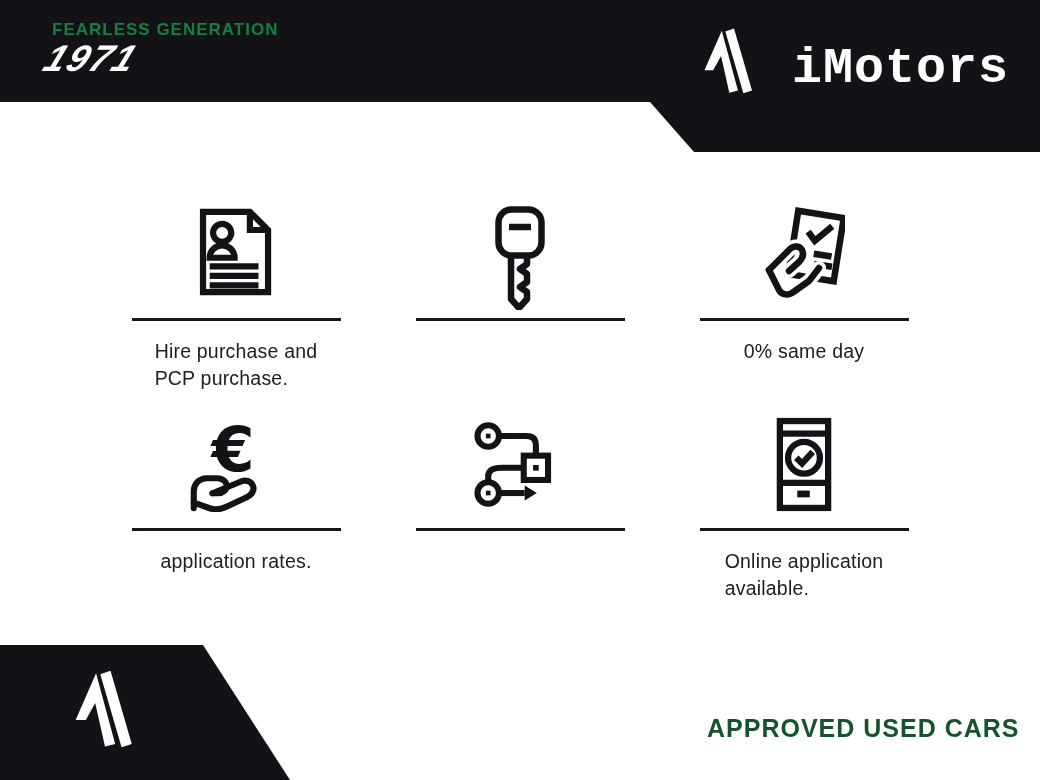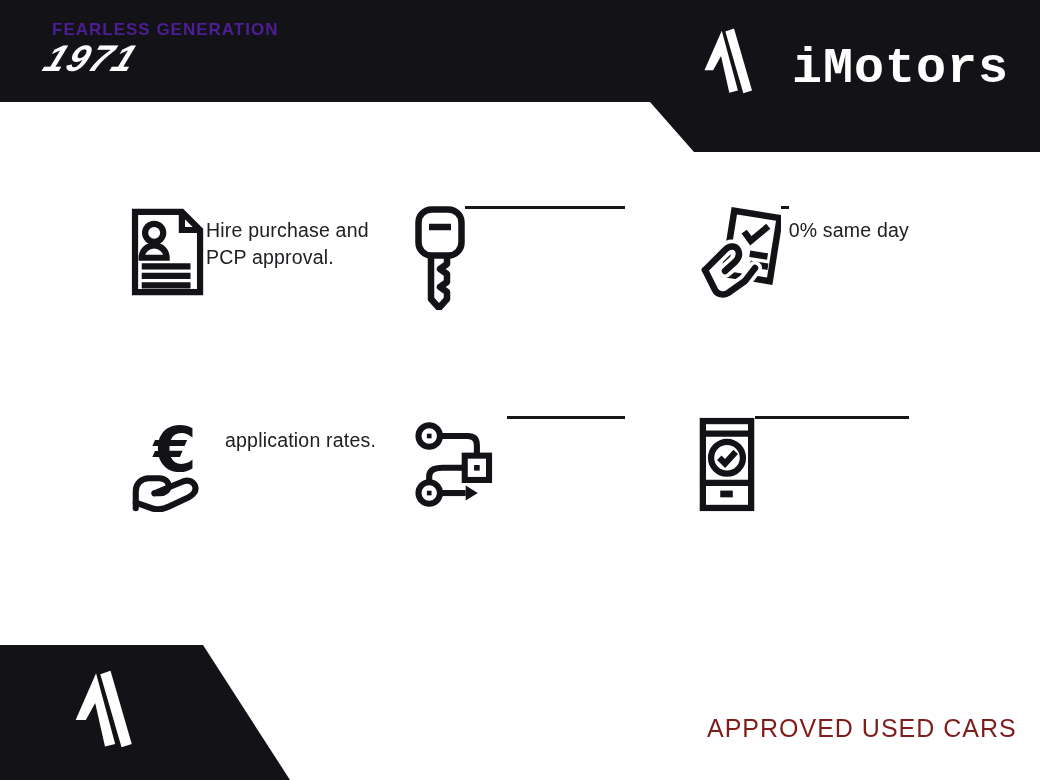--- a/index.html
+++ b/index.html
@@ -7,51 +7,51 @@
     width:1040px;height:780px;position:relative;overflow:hidden;
     background:#ffffff;font-family:"Liberation Sans", sans-serif;
   }
   
   .header{
     position:absolute;left:0;top:0;width:1040px;height:152px;
     background:#131317;
     clip-path:polygon(0 0,1040px 0,1040px 152px,694px 152px,650px 102px,0 102px);
   }
   .tagline{
-    position:absolute;left:52px;top:20px;color:#4c1d95;
+    position:absolute;left:52px;top:20px;color:#15803d;
     font-size:17px;font-weight:700;letter-spacing:1px;
   }
   .year{
     position:absolute;left:46px;top:40px;color:#ffffff;
     font-size:37px;font-weight:800;font-style:italic;line-height:1;
     transform:skewX(-22deg);letter-spacing:2px;
   }
   .brandname{
     position:absolute;left:792px;top:44px;color:#ffffff;
     font-size:50px;font-weight:700;letter-spacing:1px;line-height:1;font-family:Liberation Mono, monospace;
   }
   .logo-a-header{position:absolute;left:698px;top:22px;}
   
   .footer{
     position:absolute;left:0;top:645px;width:300px;height:135px;
     background:#131317;
     clip-path:polygon(0 0,203px 0,290px 135px,0 135px);
   }
   .logo-a-footer{position:absolute;left:68px;top:664px;}
   .approved{
-    position:absolute;left:707px;top:714px;color:#7f1d1d;
-    font-size:25px;font-weight:400;letter-spacing:1px;
+    position:absolute;left:707px;top:714px;color:#14532d;
+    font-size:25px;font-weight:700;letter-spacing:1px;
   }
   
   .grid{
     position:absolute;left:131px;top:200px;
     display:grid;grid-template-columns:210px 210px 210px;
     grid-template-rows:210px 210px;column-gap:74px;
   }
-  .cell{display:flex;flex-direction:row;align-items:flex-start;}
+  .cell{display:flex;flex-direction:column;align-items:center;}
   .icon-area{height:112px;display:flex;align-items:flex-end;}
   .divider{width:209px;height:3px;background:#17171b;margin-top:6px;}
   .caption{
     margin-top:17px;font-size:19.5px;line-height:27px;color:#202024;
     letter-spacing:0.2px;
   }
   .caption span{display:block;white-space:nowrap;}
   .ic{stroke:#131317;fill:none;stroke-width:6.5;}
   .mb16{margin-bottom:16px;} .mb2{margin-bottom:2px;}
   .mb10{margin-bottom:10px;} .mb14{margin-bottom:14px;}
@@ -77,21 +77,21 @@
         <path class="ic" stroke-width="7" d="M 4,4 L 53,4 L 72,23 L 72,88 L 4,88 Z"></path>
         <path class="ic" stroke-width="6" d="M 53,5 L 53,23 L 71,23"></path>
         <circle class="ic" stroke-width="6" cx="24" cy="26" r="9.5"></circle>
         <path class="ic" stroke-width="6" d="M 11,52 a 13,13 0 0 1 26,0 Z"></path>
         <path class="ic" stroke-width="6" d="M 11,61 H 62 M 11,71 H 62 M 11,81 H 62"></path>
       </svg>
     </div>
     <div class="divider"></div>
     <div class="caption">
       <span>Hire purchase and</span>
-      <span>PCP approval.</span>
+      <span>PCP purchase.</span>
     </div>
   </div>
 
   <div class="cell">
     <div class="icon-area">
       <svg class="mb2" width="50" height="104" viewBox="0 0 50 104">
         <rect class="ic" x="3.5" y="3.5" width="43" height="46" rx="13"></rect>
         <path class="ic" stroke-width="7" d="M 14,21 H 36"></path>
         <path class="ic" stroke-linejoin="round" d="M 16,49 L 16,93 L 24,102 L 32,93 L 32,86 L 25,81 L 32,76 L 32,68 L 25,63 L 32,58 L 32,49"></path>
       </svg>
@@ -161,20 +161,24 @@
     <div class="icon-area">
       <svg class="mb10" width="56" height="95" viewBox="0 0 58 98">
         <rect class="ic" stroke-width="7" x="4" y="4" width="50" height="90"></rect>
         <path class="ic" stroke-width="5.5" d="M 4,17 H 54 M 4,68 H 54"></path>
         <rect x="22" y="76" width="13" height="7" fill="#131317"></rect>
         <circle class="ic" stroke-width="6" cx="29" cy="42" r="16.5"></circle>
         <path class="ic" d="M 21,42 L 27,48 L 38,36"></path>
       </svg>
     </div>
     <div class="divider"></div>
+    <div class="caption">
+      <span>Online application</span>
+      <span>available.</span>
+    </div>
   </div>
 
 </div>
 
 <div class="footer"></div>
 <svg class="logo-a-footer" width="85" height="102" viewBox="0 0 100 120">
   <polygon fill="#ffffff" points="33,11 55.5,94 43.5,97 32,46 21,66 9,66"></polygon>
   <polygon fill="#ffffff" points="50,8 75,94 63,98 38,12"></polygon>
 </svg>
 <div class="approved">APPROVED USED CARS</div>

